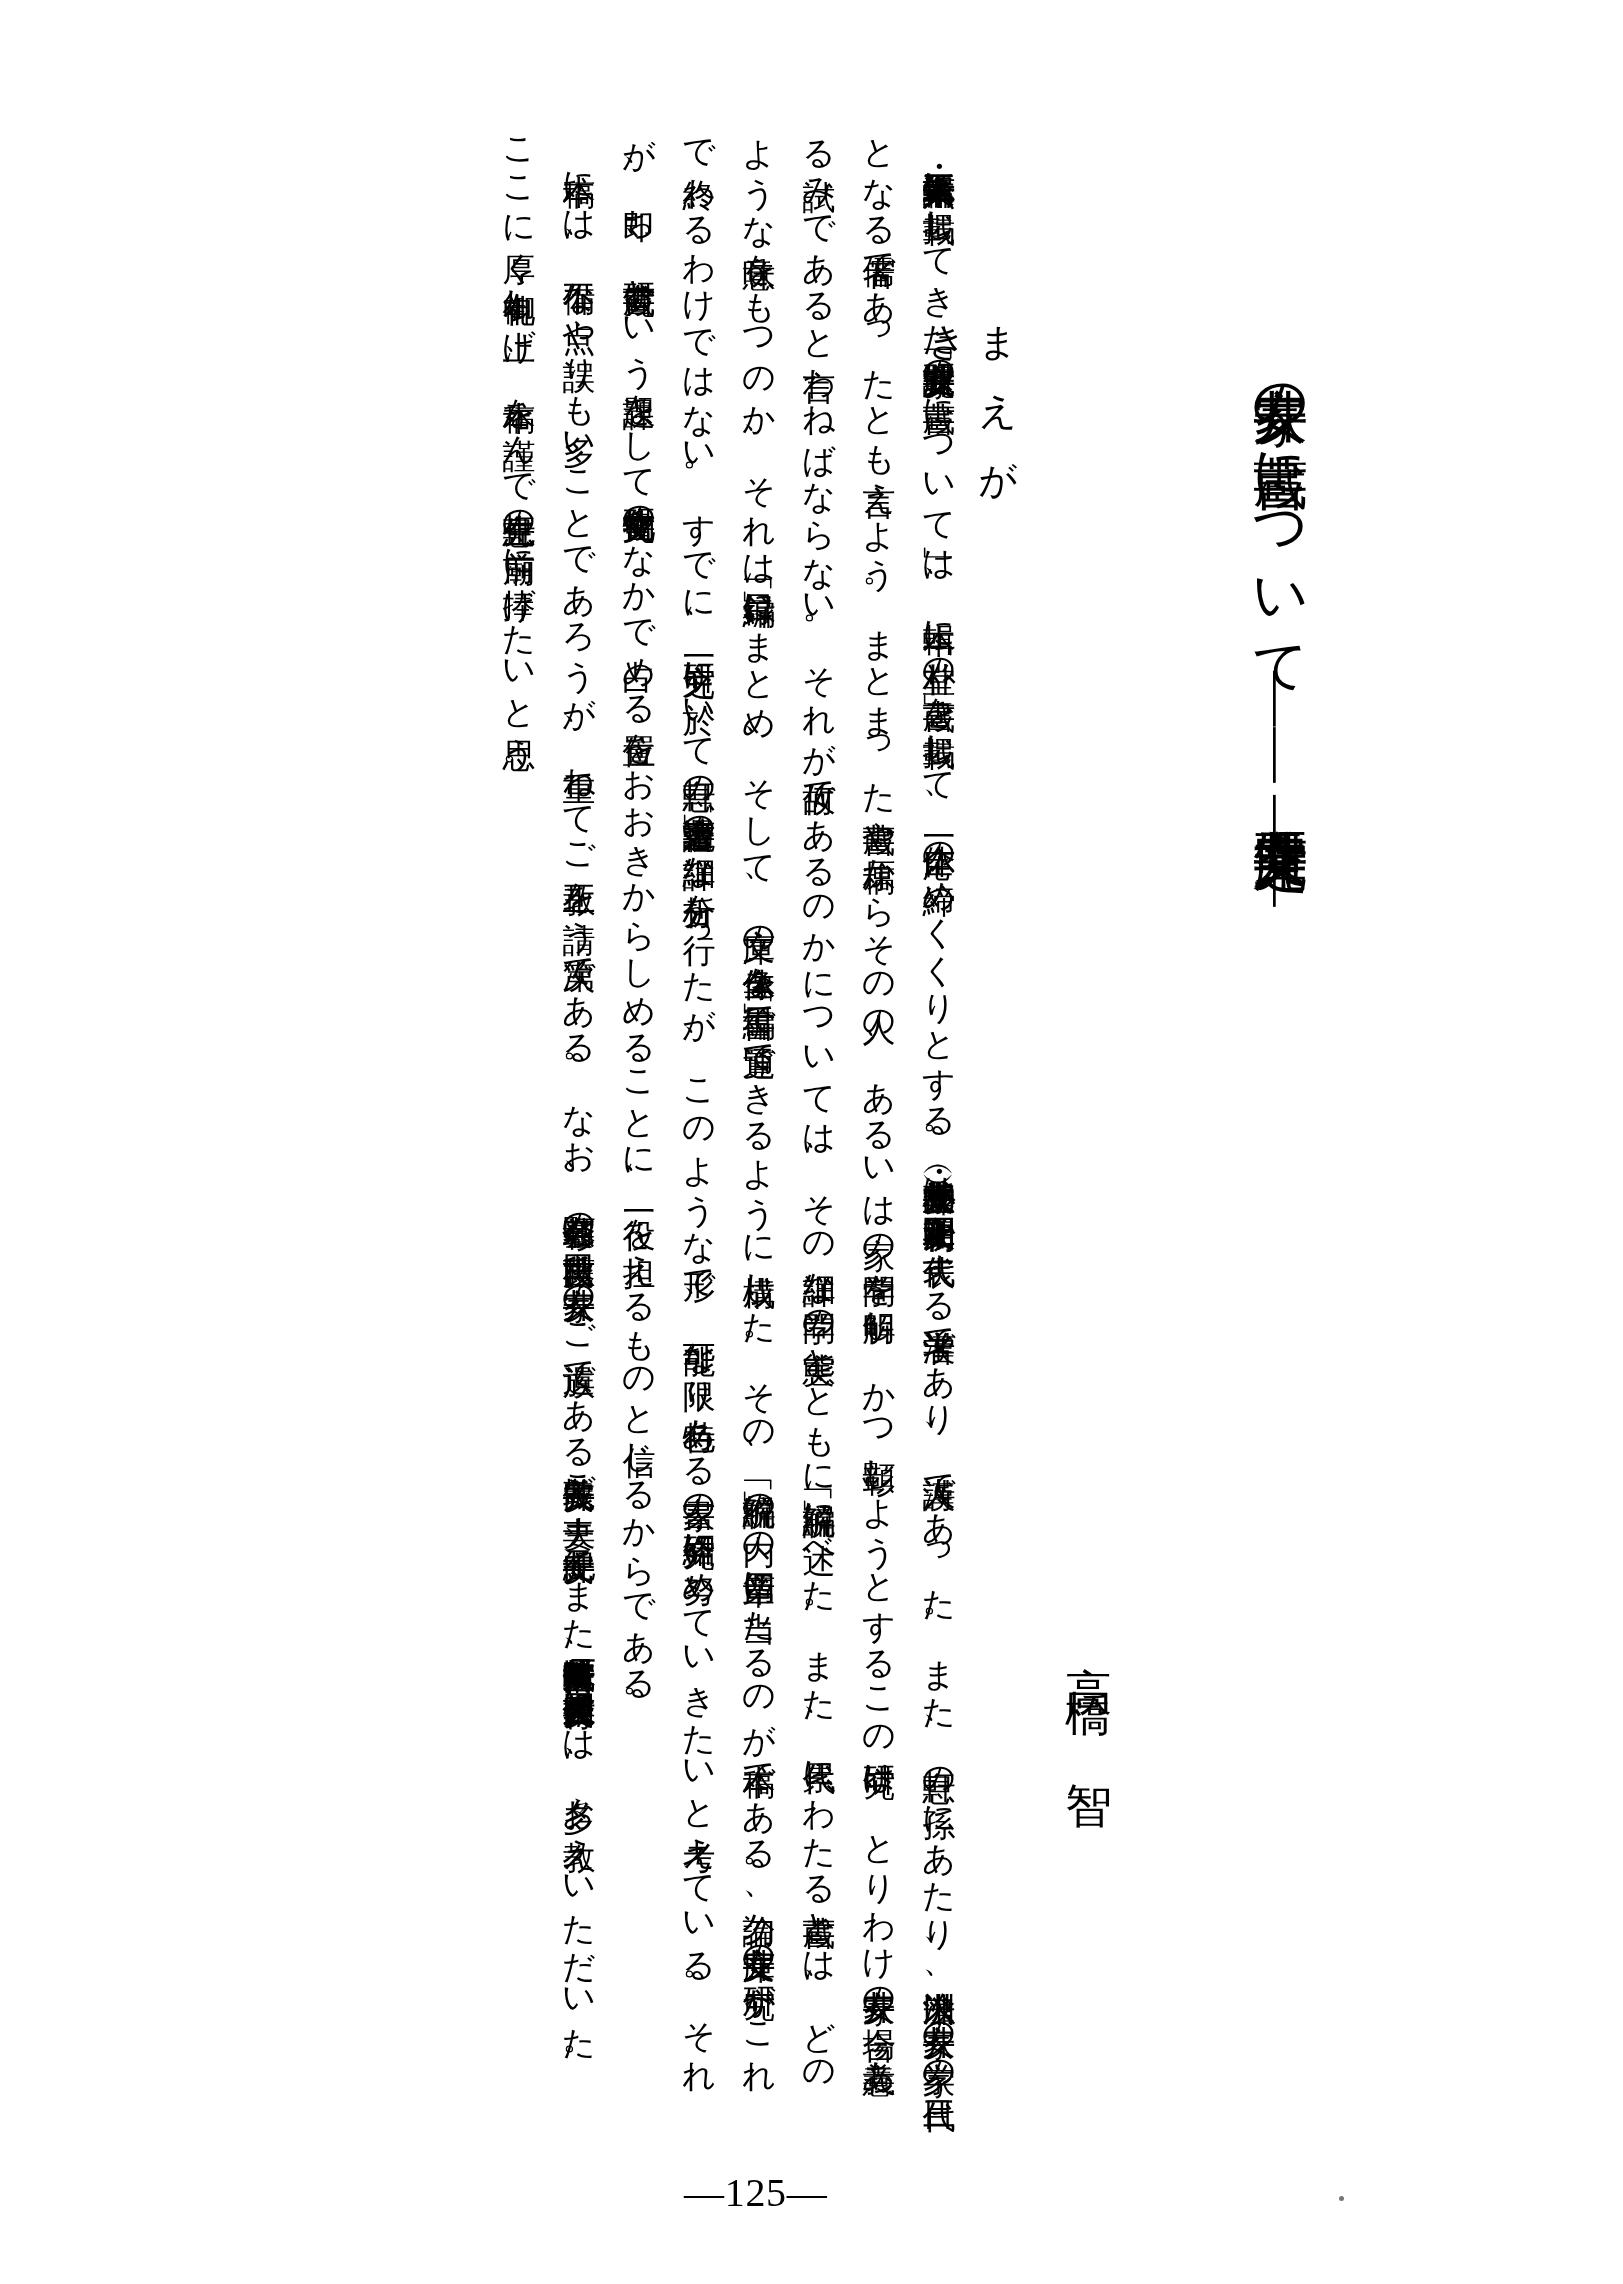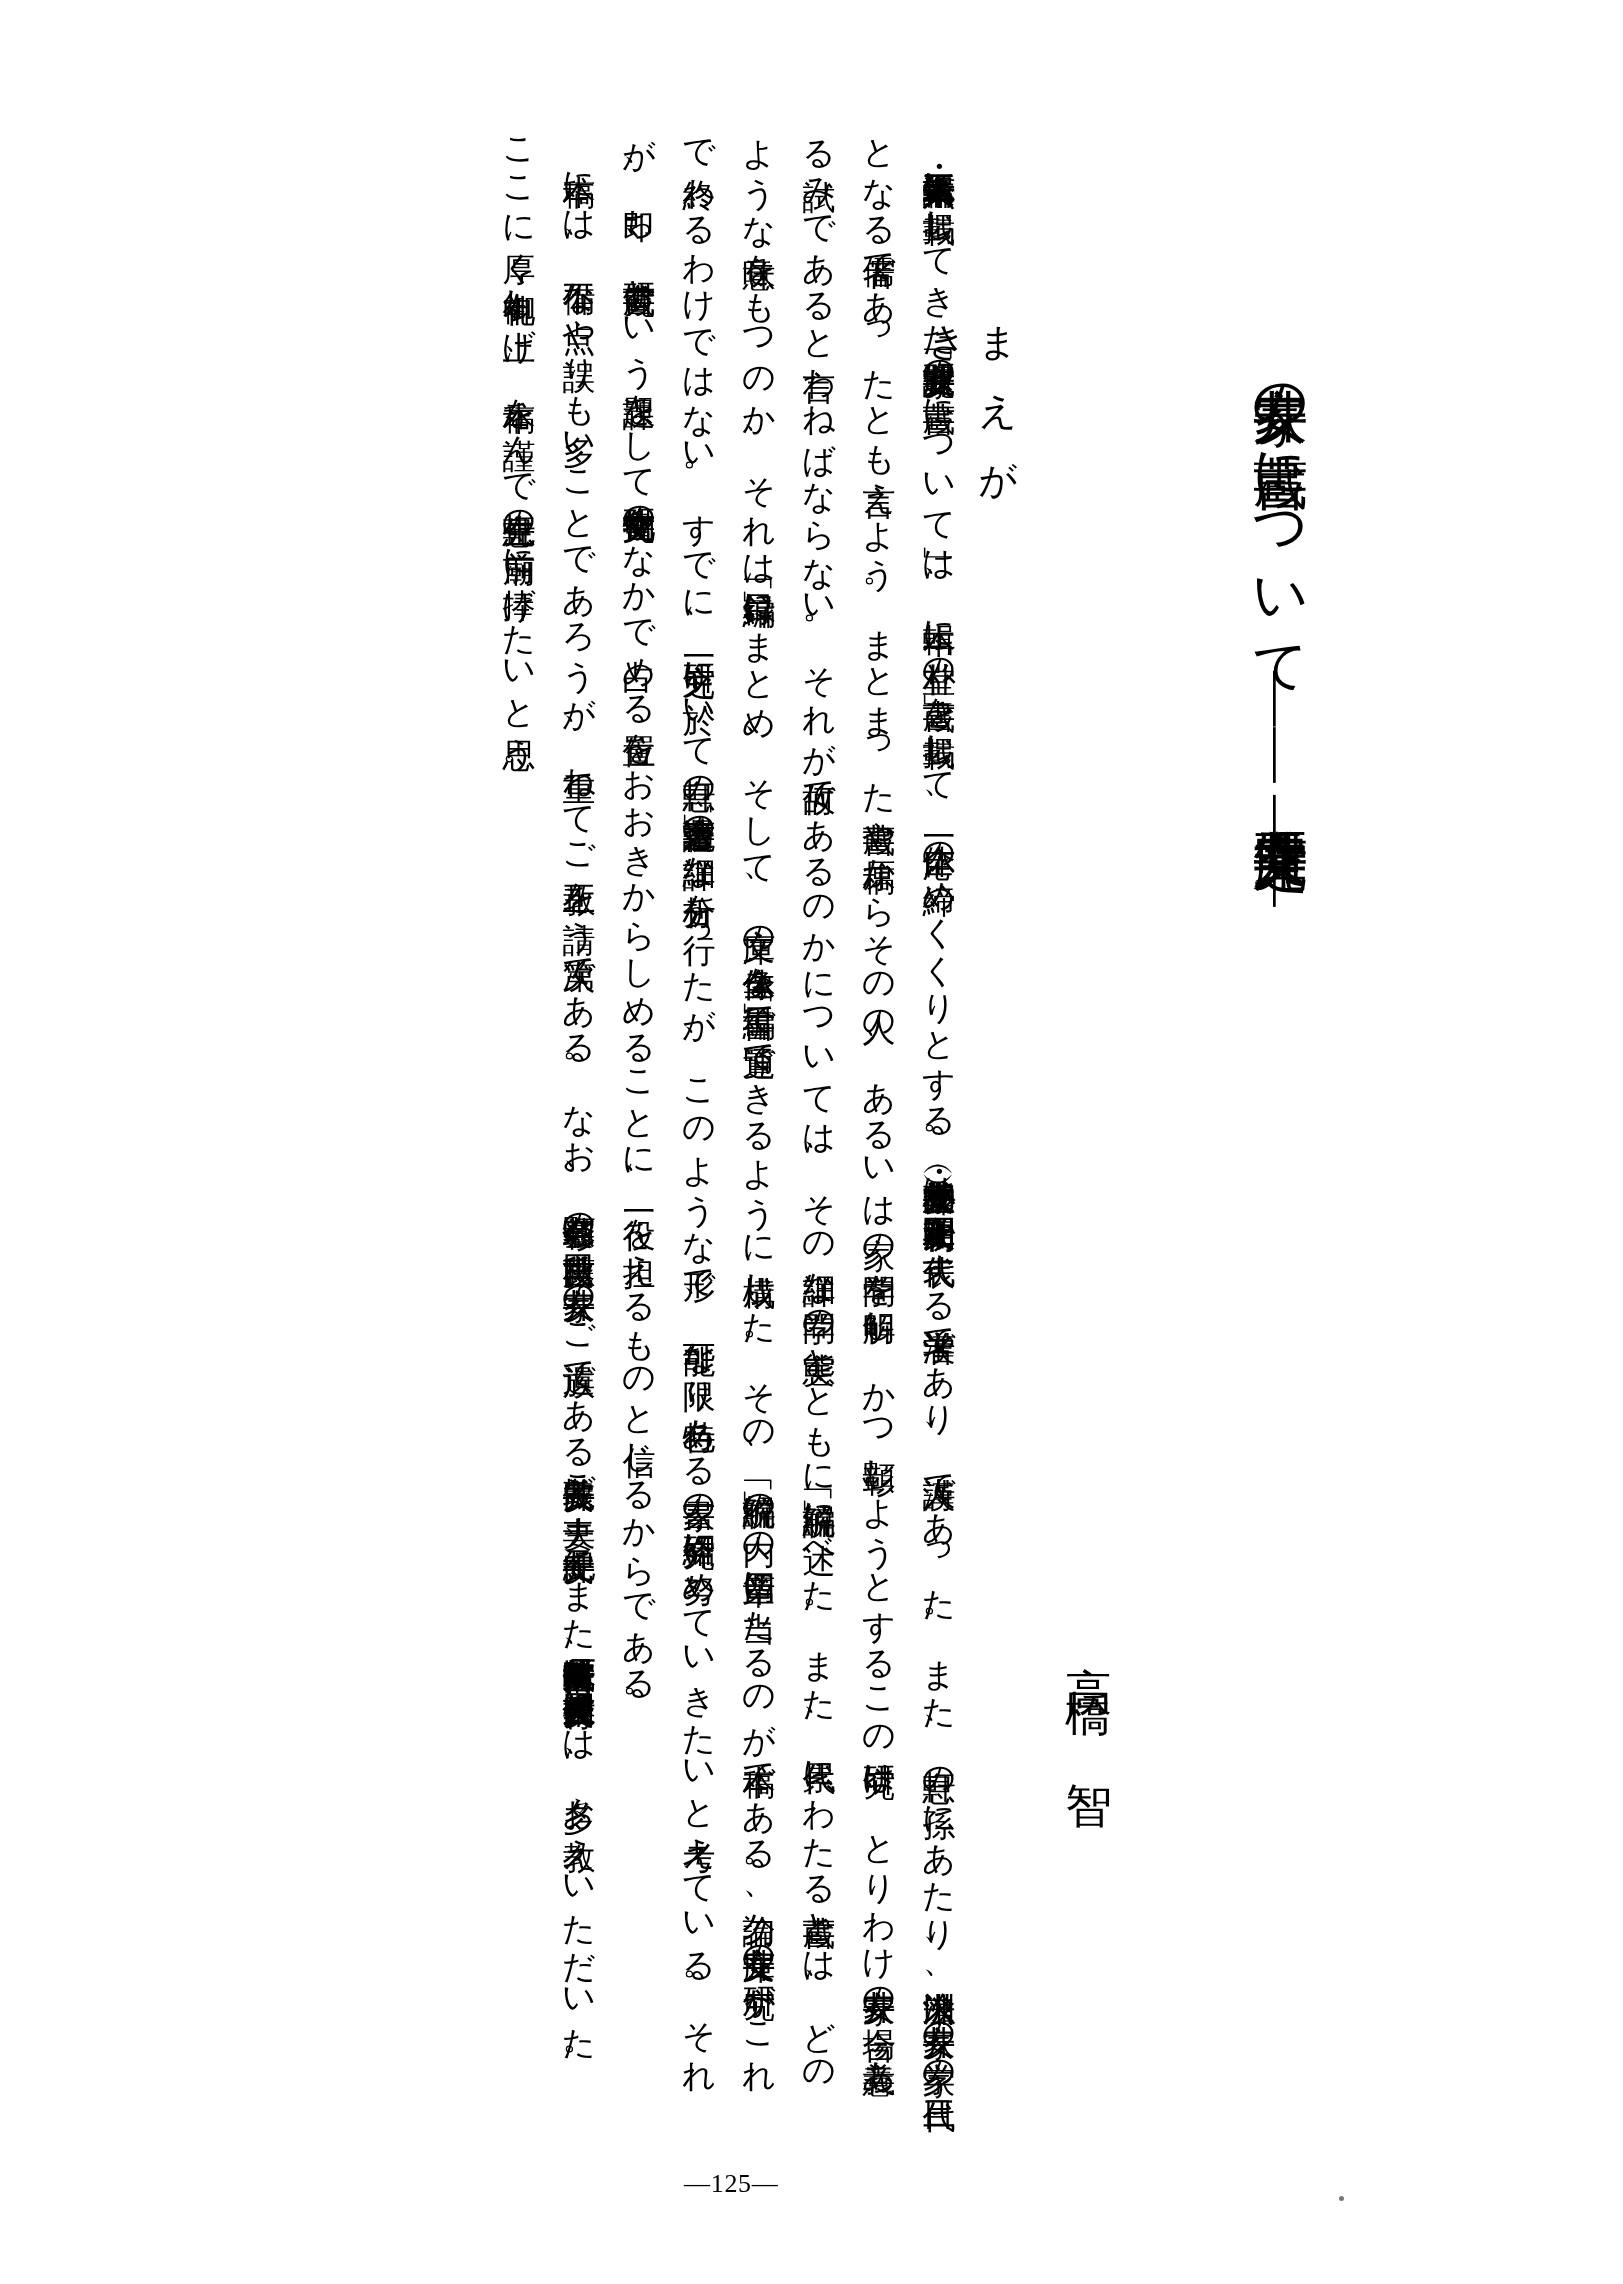--- a/index.html
+++ b/index.html
@@ -62,21 +62,21 @@
     padding: 0;
     text-indent: 1em;
     text-align: justify;
   }
   .pageno {
     position: absolute;
     top: 2169px;
     left: 684px;
     width: 142px;
     text-align: left;
-    font-size: 26px;
+    font-size: 40px;
     letter-spacing: 0.7px;
   }
   .speck {
     position: absolute;
     top: 2196px;
     left: 1339px;
     width: 5px;
     height: 5px;
     border-radius: 50%;
     background: #777;

